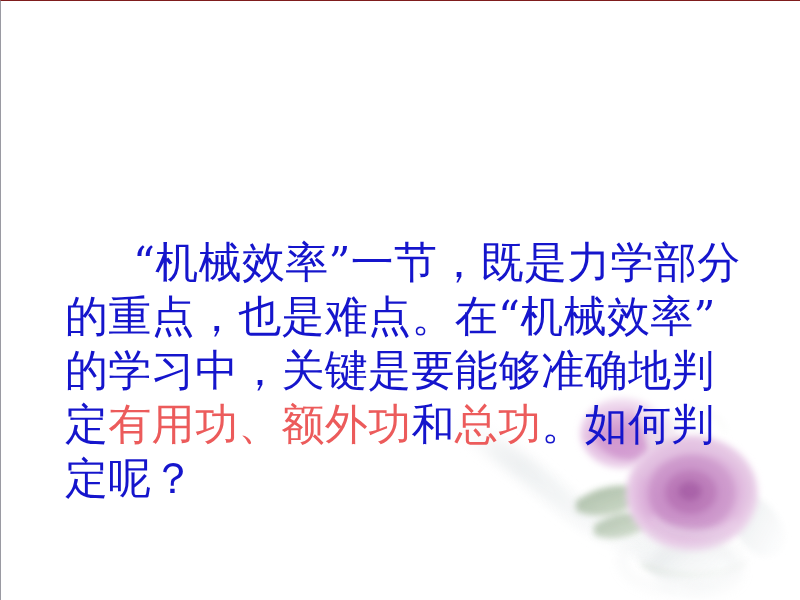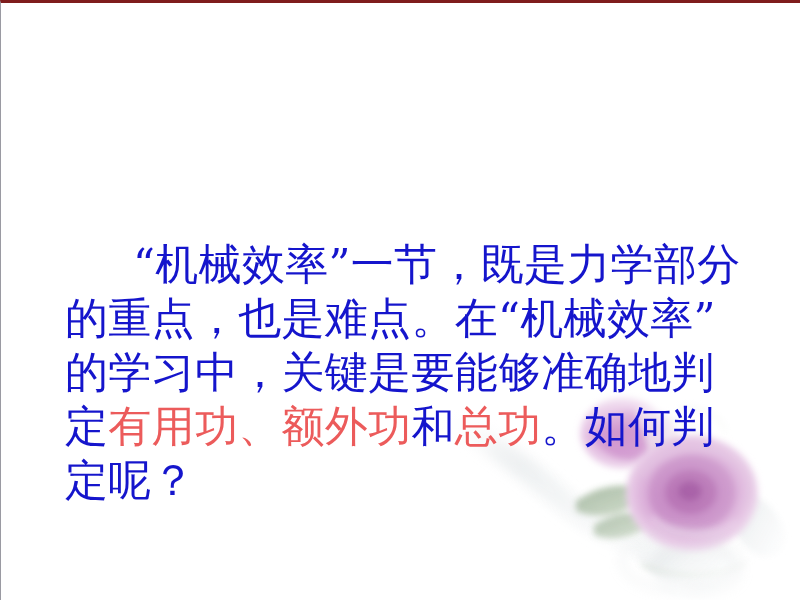--- a/index.html
+++ b/index.html
@@ -12,21 +12,21 @@
   #slide {
     position: relative;
     width: 800px;
     height: 600px;
     background: #ffffff;
     overflow: hidden;
     font-family: "DejaVu Serif", "Liberation Serif", serif;
     
     box-sizing: border-box;
     border-left: 1px solid #9a9aa2;
-    border-top: 3px solid #7f1d1d;
+    border-top: 1px solid #7f1d1d;
     text-decoration: underline;
   }
 
   
   #rose-art {
     position: absolute;
     right: 0;
     bottom: 0;
     width: 420px;
     height: 235px;

